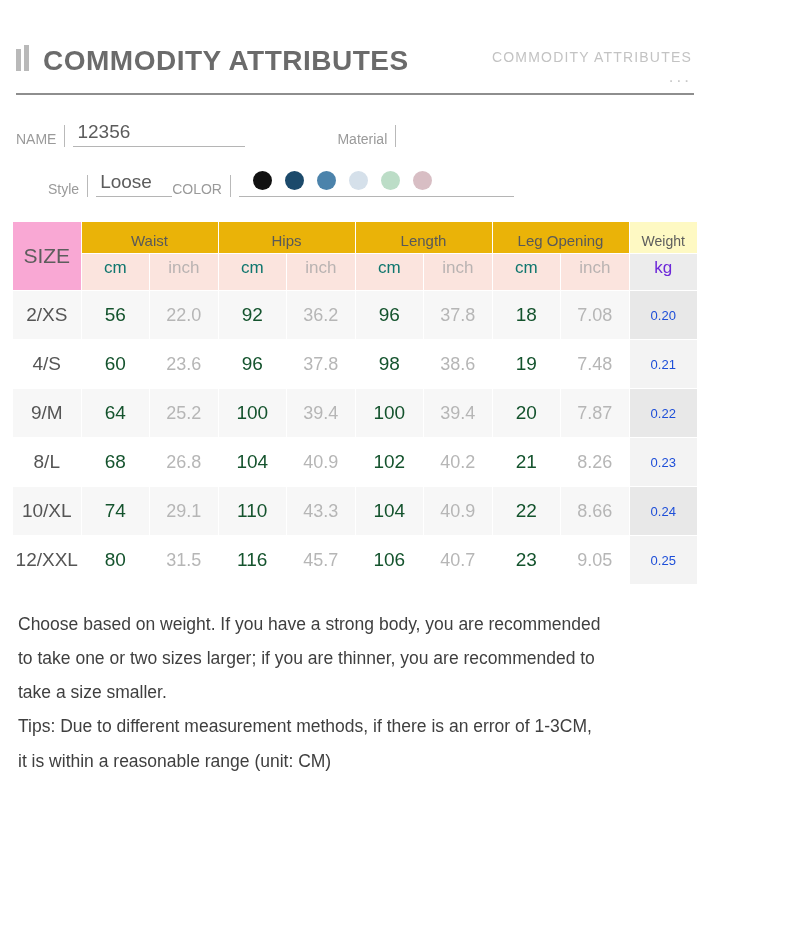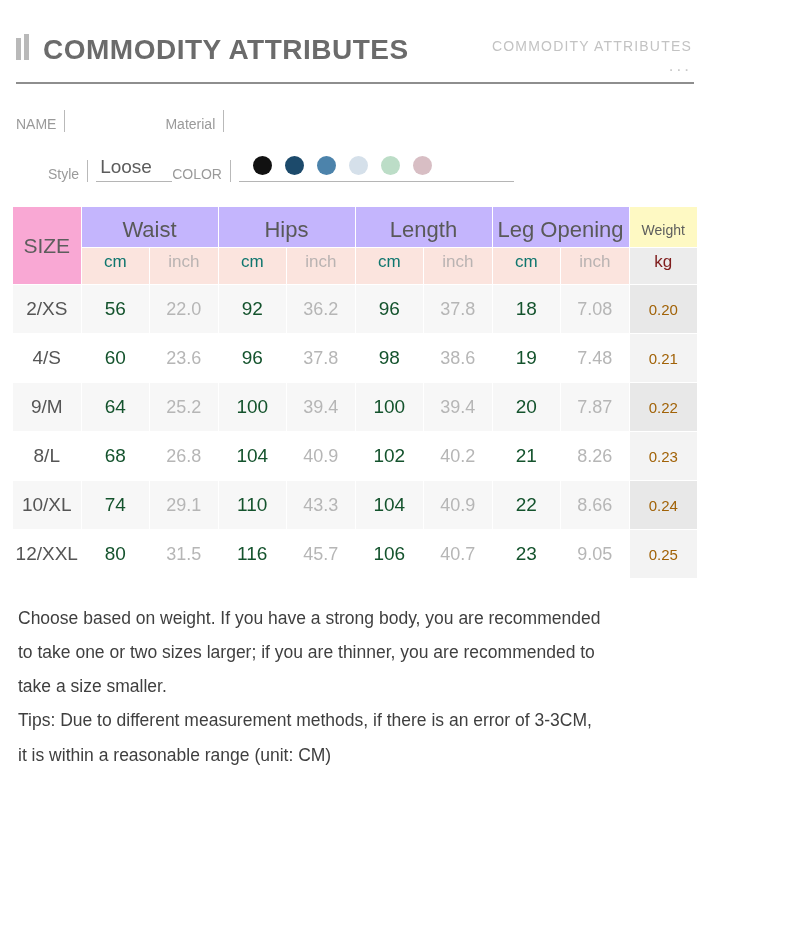--- a/index.html
+++ b/index.html
@@ -6,21 +6,21 @@
   html, body {
     margin: 0; padding: 0;
     width: 790px; height: 925px;
     background: #ffffff;
     font-family: "Liberation Sans", sans-serif;
     color: #444;
   }
   .page {
     position: relative;
     width: 710px; height: 925px;
-    padding: 0 12px;
+    padding: 11px 12px;
     overflow: hidden;
   }
 
   
   .header {
     position: relative;
     padding: 34px 0 10px 0;
     display: flex;
     align-items: flex-end;
   }
@@ -125,23 +125,23 @@
     width: 100%;
     margin: 22px 0 0 0;
     table-layout: fixed;
   }
   table.size-table td, table.size-table th {
     border: 1px solid #ffffff;
     text-align: center;
     font-weight: normal;
   }
   .hdr-group {
-    background: #c4b5fd;
+    background: #eab308;
     color: #595959;
-    font-size: 22px;
+    font-size: 15px;
     padding: 10px 0 4px 0;
   }
   .hdr-unit {
     background: #fbe4de;
     font-size: 17px;
     padding: 4px 0 12px 0;
   }
   .hdr-unit.cm { color: #0f766e; }
   .hdr-unit.inch { color: #b9b3b2; }
   .hdr-size {
@@ -150,40 +150,40 @@
     font-size: 21px;
   }
   .hdr-weight-title {
     background: #fef9c3;
     color: #5d5d5d;
     font-size: 14px;
     padding: 10px 0 4px 0;
   }
   .hdr-weight-unit {
     background: #ececec;
-    color: #7f1d1d;
+    color: #6d28d9;
     font-size: 17px;
     padding: 4px 0 12px 0;
   }
   td.size-cell {
     font-size: 19px;
     color: #555;
     padding: 13px 0;
   }
   td.cm-cell {
     font-size: 19px;
     color: #14532d;
   }
   td.inch-cell {
     font-size: 18px;
     color: #b6b6b6;
   }
   td.kg-cell {
-    font-size: 15px;
-    color: #a16207;
+    font-size: 13px;
+    color: #1d4ed8;
   }
   tr.row-even td.size-cell,
   tr.row-even td.cm-cell,
   tr.row-even td.inch-cell { background: #f7f7f7; }
   tr.row-odd td.size-cell,
   tr.row-odd td.cm-cell,
   tr.row-odd td.inch-cell { background: #ffffff; }
   tr.row-even td.kg-cell { background: #e8e8e8; }
   tr.row-odd td.kg-cell { background: #f3f3f3; }
 
@@ -213,20 +213,21 @@
     </div>
   </div>
   <div class="header-rule"></div>
 
   <div class="fields">
 
     <div class="field-row row1">
       <div class="field name-field">
         <span class="field-label">NAME</span>
         <span class="field-sep"></span>
+        <span class="field-value name-value">12356</span>
       </div>
       <div class="field material-field">
         <span class="field-label">Material</span>
         <span class="field-sep"></span>
       </div>
     </div>
 
     <div class="field-row row2">
       <div class="field style-field">
         <span class="field-label">Style</span>
@@ -344,17 +345,17 @@
           <td class="inch-cell">9.05</td>
           <td class="kg-cell">0.25</td>
         </tr>
       </tbody>
   </table>
 
   <div class="notes">
     <p>Choose based on weight. If you have a strong body, you are recommended</p>
     <p>to take one or two sizes larger; if you are thinner, you are recommended to</p>
     <p>take a size smaller.</p>
-    <p>Tips: Due to different measurement methods, if there is an error of 3-3CM,</p>
+    <p>Tips: Due to different measurement methods, if there is an error of 1-3CM,</p>
     <p>it is within a reasonable range (unit: CM)</p>
   </div>
 
 </div>
 
 </body></html>

